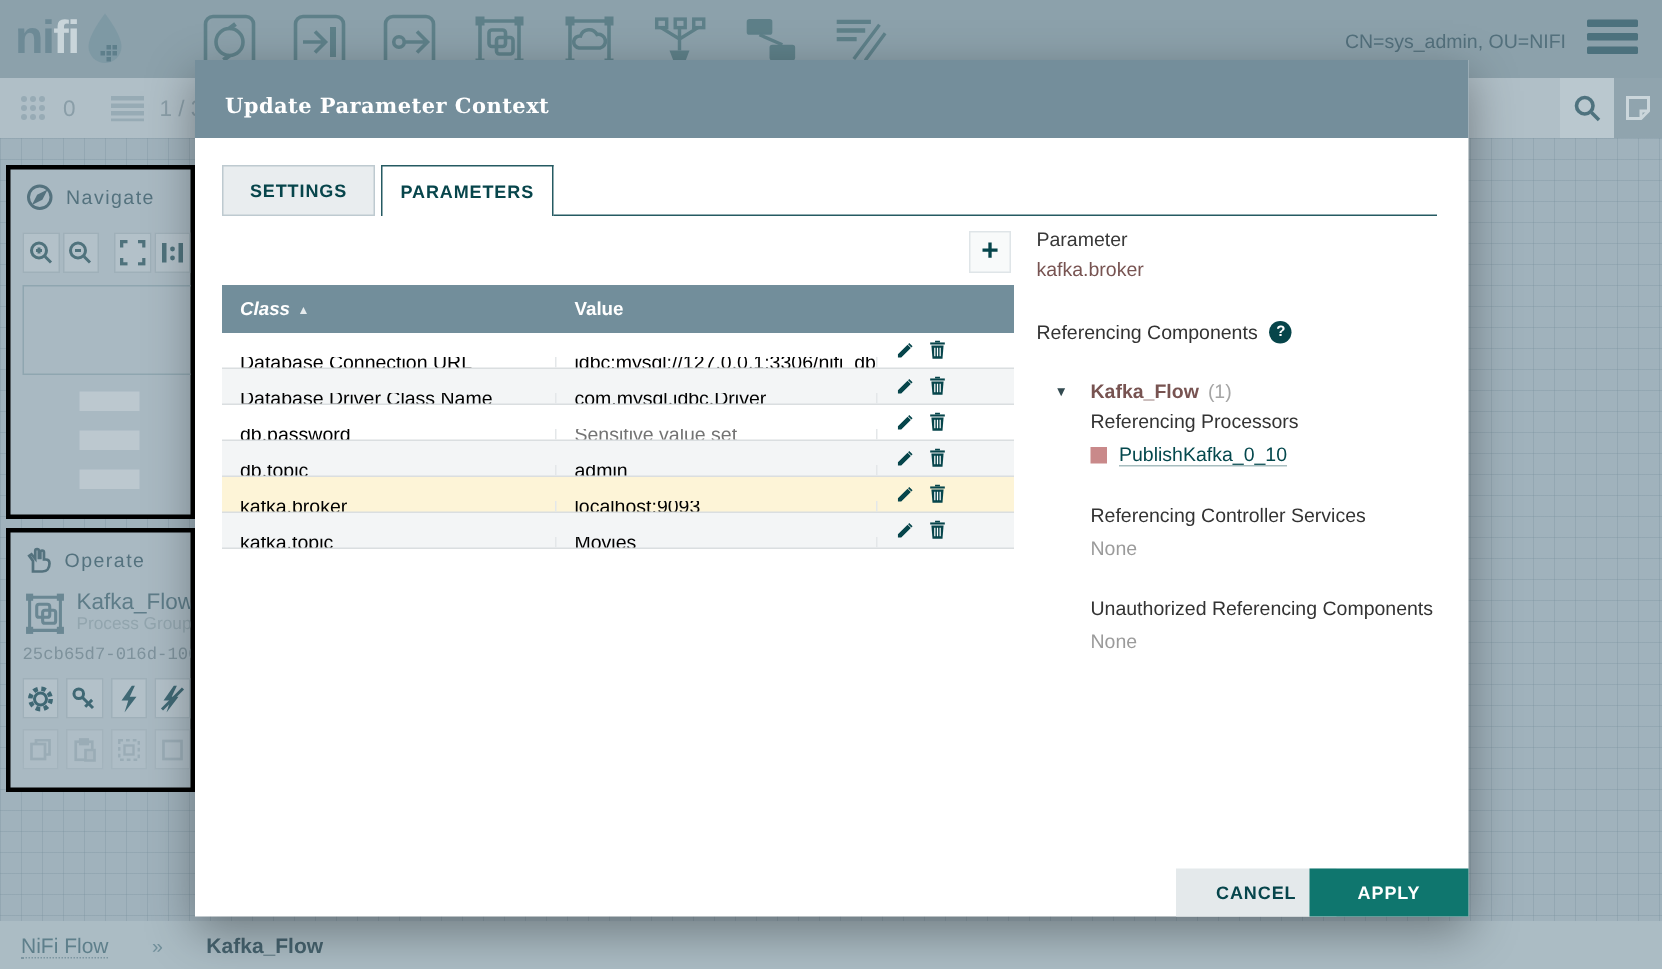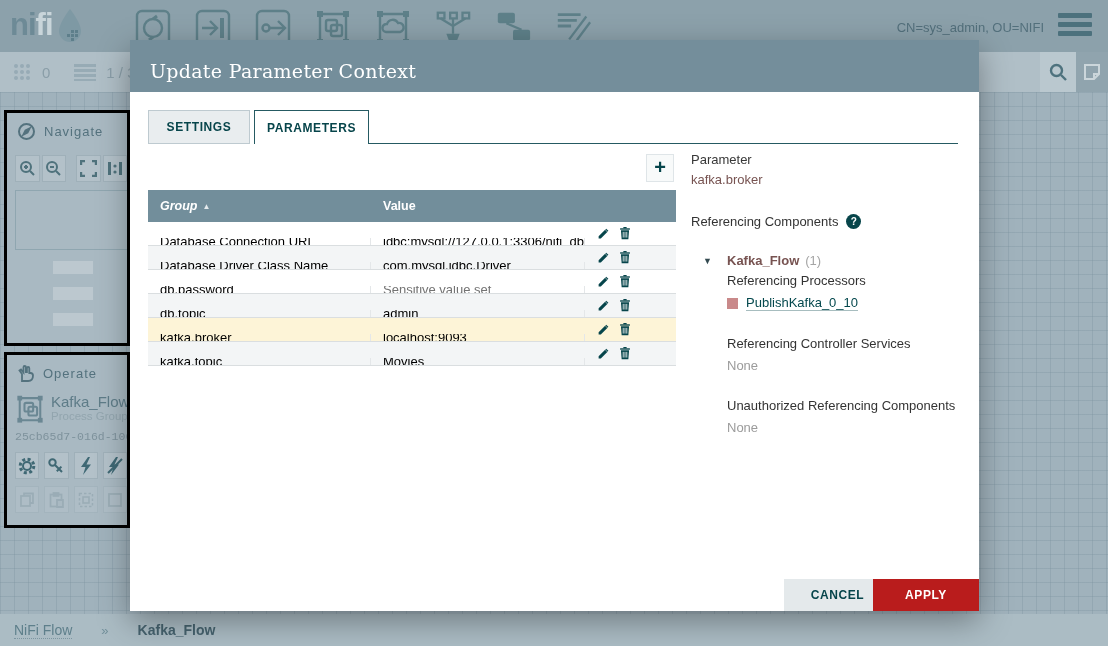--- a/index.html
+++ b/index.html
@@ -52,21 +52,21 @@
   .op-btn.disabled { opacity:0.55; }
 
   .breadcrumb-bar { position:absolute; left:0; top:614px; width:1108px; height:32px; background:#ABBCC4; display:flex; align-items:center; padding-left:14px; gap:29px; font-size:14px; z-index:1; }
   .crumb-link { color:#5E7F8B; border-bottom:1px dotted #7C95A0; cursor:pointer; }
   .crumb-sep { color:#72909B; font-size:13px; }
   .crumb-current { color:#46636F; font-weight:bold; }
 
   
   .modal { position:absolute; left:130px; top:40px; width:849px; height:571px; background:#fff; z-index:10; box-shadow:0 10px 30px rgba(0,0,0,0.35); }
   .modal-header { height:52px; background:#748E9B; display:flex; align-items:center; padding-left:20px; }
-  .modal-title { font-family:"DejaVu Serif", serif; font-weight:normal; font-size:19px; color:#fff; letter-spacing:0.3px;margin-top:10px; }
+  .modal-title { font-family:"DejaVu Serif", serif; font-weight:bold; font-size:14px; color:#fff; letter-spacing:0.3px;margin-top:10px; }
   .modal-body { position:relative; height:373px; }
 
   .tab { position:absolute; top:18px; height:34px; display:flex; align-items:center; justify-content:center; font-size:12px; font-weight:bold; letter-spacing:0.6px; color:#07454B; cursor:pointer; }
   .tab-settings { left:18px; width:102px; background:#E9EDEF; border:1px solid #BECAD0; }
   .tab-parameters { left:124px; width:115px; background:#fff; border:1px solid #255A62; border-bottom:none; }
   .tab-baseline { position:absolute; top:51px; left:239px; width:589px; height:1px; background:#255A62; }
 
   .add-param-btn { position:absolute; left:516px; top:62px; width:28px; height:28px; background:#F8FAFA; border:1px solid #DFE5E8; color:#06454B; font-size:20px; font-weight:bold; line-height:25px; text-align:center; cursor:pointer; }
 
   .param-table { position:absolute; left:18px; top:98px; width:528px; font-size:13px; }
@@ -95,21 +95,21 @@
   .group-count { color:#A5A5A5; }
   .subsection-label { margin-top:5px; color:#333; }
   .proc-row { display:flex; align-items:center; gap:8px; margin-top:7px; }
   .proc-bullet { width:11px; height:11px; background:#C9898A; }
   .proc-link { color:#04484D; border-bottom:1px solid #A7BDBF; cursor:pointer; }
   .section-gap { margin-top:25px; }
   .none-value { margin-top:7px; color:#9B9B9B; }
 
   .dlg-btn { position:absolute; bottom:0; height:32px; display:flex; align-items:center; justify-content:center; font-size:12px; font-weight:bold; letter-spacing:0.6px; cursor:pointer; }
   .btn-cancel { right:88px; width:107px; background:#E4E9EB; color:#06454B; }
-  .btn-apply { right:0; width:106px; background:#b91c1c; color:#fff; }
+  .btn-apply { right:0; width:106px; background:#0f766e; color:#fff; }
 
   svg { display:block; }
 </style>
 </head>
 <body>
 
 <div class="canvas"></div>
 
 <div class="app-header">
   <div class="logo">
@@ -384,21 +384,21 @@
   <div class="modal-body">
     <div class="tab tab-settings">SETTINGS</div>
     <div class="tab tab-parameters">PARAMETERS</div>
     <div class="tab-baseline"></div>
 
     <div class="add-param-btn">+</div>
 
     <div class="param-table">
       <div class="pt-header">
         <div class="col-name">
-          <span>Group</span>
+          <span>Class</span>
           <span class="sort-glyph">▲</span>
         </div>
         <div class="col-value"><span>Value</span></div>
         <div class="col-actions"></div>
       </div>
       <div>
           <div class="pt-row">
     <div class="col-name">Database Connection URL</div>
     <div class="col-value">jdbc:mysql://127.0.0.1:3306/nifi_db</div>
     <div class="col-actions">

